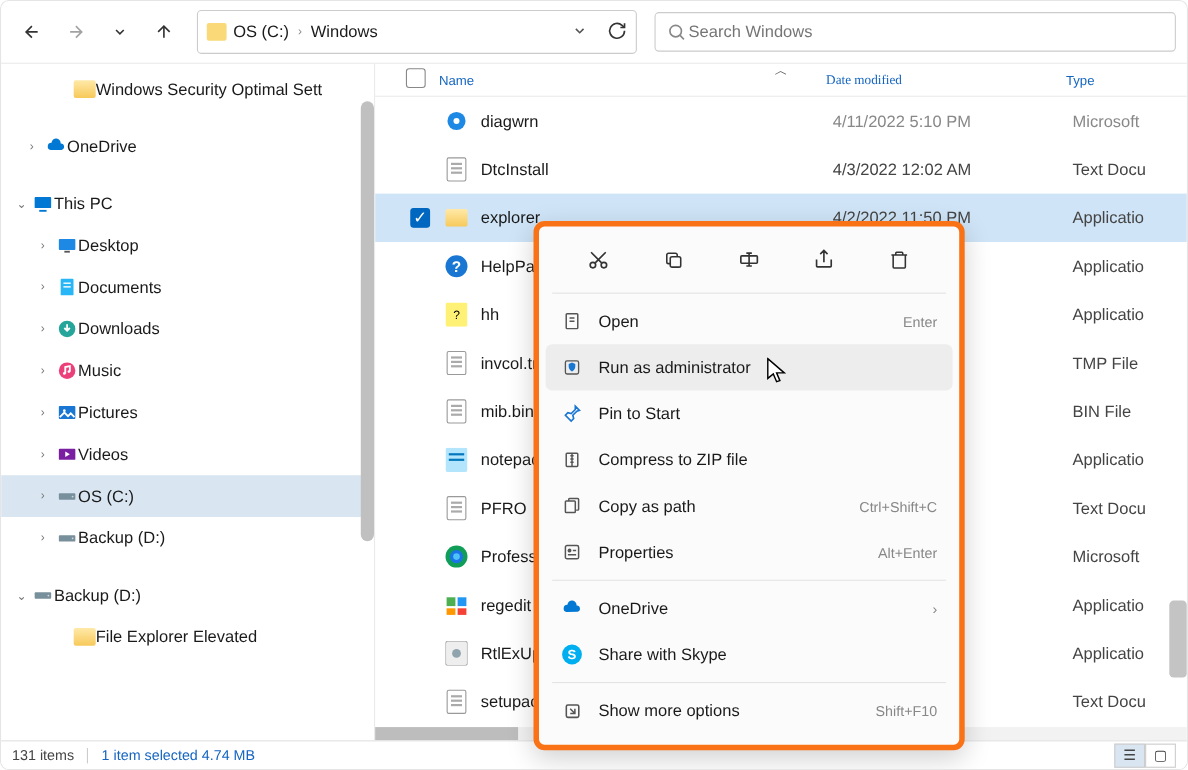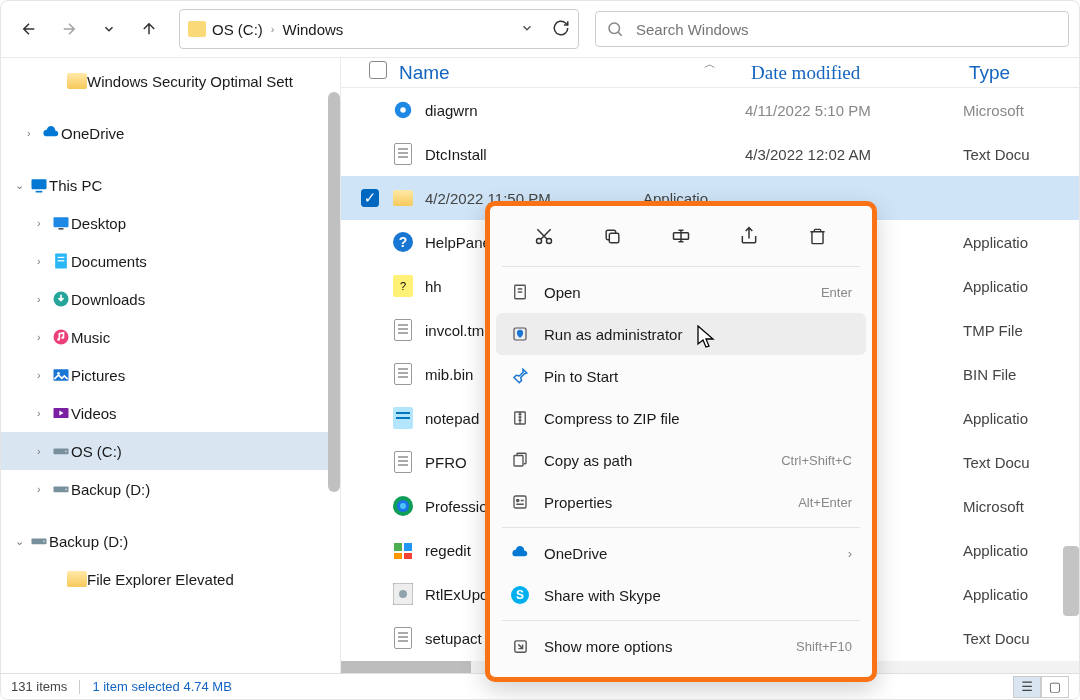--- a/index.html
+++ b/index.html
@@ -7,42 +7,42 @@
   .window {width:1080px; height:700px; position:relative; border:1px solid #e5e5e5; border-radius:8px; overflow:hidden; background:#fff;}
   .toolbar {display:flex; align-items:center; height:56px; padding:0 10px; gap:4px;}
   .nav-btn {width:36px; height:36px; display:flex; align-items:center; justify-content:center; color:#444; border-radius:4px;}
   .addr-box {flex:0 0 400px; height:40px; border:1px solid #ccc; border-radius:4px; display:flex; align-items:center; padding:0 8px; gap:6px; margin-left:8px;}
   .addr-folder {width:18px; height:16px; background:#f9d978; border-radius:2px;}
   .addr-crumb {display:flex; align-items:center; gap:8px; flex:1; font-size:15px;}
   .addr-crumb .chev {color:#888; font-size:11px;}
   .addr-spacer{flex:1;}
   .addr-dd {color:#666; font-size:12px;}
   .addr-refresh {color:#444; margin-left:12px;}
-  .search-box{flex:1; height:36px; border:1px solid #ccc; border-radius:4px; display:flex; align-items:center; padding:0 10px; gap:10px; margin-left:12px; color:#666;}
+  .search-box{flex:1; height:36px; border:1px solid #ccc; border-radius:4px; display:flex; align-items:center; padding:0 10px; margin-left:12px; color:#666;}
   .search-box input{border:none; outline:none; font-size:15px; flex:1; color:#555;}
   .body{display:flex; height:calc(700px - 56px - 26px); border-top:1px solid #eaeaea; position:relative;}
   .sidebar{width:340px; border-right:1px solid #eaeaea; padding-top:4px; position:relative; overflow:hidden;}
   .tree-item{display:flex; align-items:center; height:38px; padding-left:14px; gap:0; font-size:15px;}
   .tree-item.indent1{padding-left:36px;}
   .tree-item.indent2{padding-left:52px;}
   .tree-item.sub{padding-left:26px;}
   .tree-item .exp{width:14px; color:#777; font-size:11px;}
   .tree-item .ico{width:20px; height:20px; display:flex; align-items:center; justify-content:center;}
   .tree-item.selected{background:#d9e6f2;}
   .scrollbar-thumb{position:absolute; right:0; top:34px; width:12px; height:400px; background:#c0c0c0; border-radius:6px;}
   .main{flex:1; position:relative; overflow:hidden;}
   .collapse-bar{position:absolute; top:-2px; left:50%; transform:translateX(-50%); font-size:12px; color:#555;}
-  .headers{display:flex; align-items:center; height:30px; border-bottom:1px solid #eaeaea; color:#1565c0; font-size:19px; padding-left:28px;}
+  .headers{display:flex; align-items:center; height:30px; border-bottom:1px solid #eaeaea; color:#1565c0; font-size:12px; padding-left:28px;}
   .headers .chk{width:30px;}
   .headers .col-name{flex:0 0 352px;}
   .headers .col-date{flex:0 0 218px;font-family:Liberation Serif, serif;}
   .headers .col-type{flex:1;}
   .chkbox{width:18px; height:18px; border:1.5px solid #888; border-radius:3px; display:inline-flex; align-items:center; justify-content:center;}
   .rows{position:relative;}
-  .row{display:flex; align-items:center; height:44px; padding-left:20px; font-size:15px;}
+  .row{display:flex; align-items:center; height:44px; padding-left:32px; font-size:15px;}
   .row.selected{background:#cfe4f7;}
   .row .check-area{width:30px; display:flex; align-items:center;}
   .row .file-icon{width:24px; height:24px; display:flex; align-items:center; justify-content:center; margin-right:10px;}
   .row .fname{flex:0 0 320px;}
   .row .fdate{flex:0 0 218px; color:#444;}
   .row .ftype{flex:1; color:#444;}
   .row.dim .fdate, .row.dim .ftype{color:#888;}
   .checked{background:#0067c0; border-color:#0067c0; color:#fff;}
   .status-bar{position:absolute; bottom:0; left:0; right:0; height:26px; border-top:1px solid #e0e0e0; display:flex; align-items:center; padding:0 10px; font-size:13px; color:#444; gap:8px; background:#fff;}
   .status-bar .sep{width:1px; height:14px; background:#ccc; margin:0 4px;}
@@ -289,20 +289,21 @@
             <div class="fdate">4/3/2022 12:02 AM</div>
             <div class="ftype">Text Docu</div>
           </div>
           <div class="row selected">
             <div class="check-area">
               <span class="chkbox checked">✓</span>
             </div>
             <div class="file-icon">
               <span class="folder-ico"></span>
             </div>
+            <div class="fname">explorer</div>
             <div class="fdate">4/2/2022 11:50 PM</div>
             <div class="ftype">Applicatio</div>
           </div>
           <div class="row">
             <div class="check-area"></div>
             <div class="file-icon">
               <svg width="22" height="22">
                 <circle cx="11" cy="11" r="10" fill="#1976d2"></circle>
                 <text x="11" y="16" text-anchor="middle" fill="#fff" font-size="14" font-weight="bold">?</text>
               </svg>

